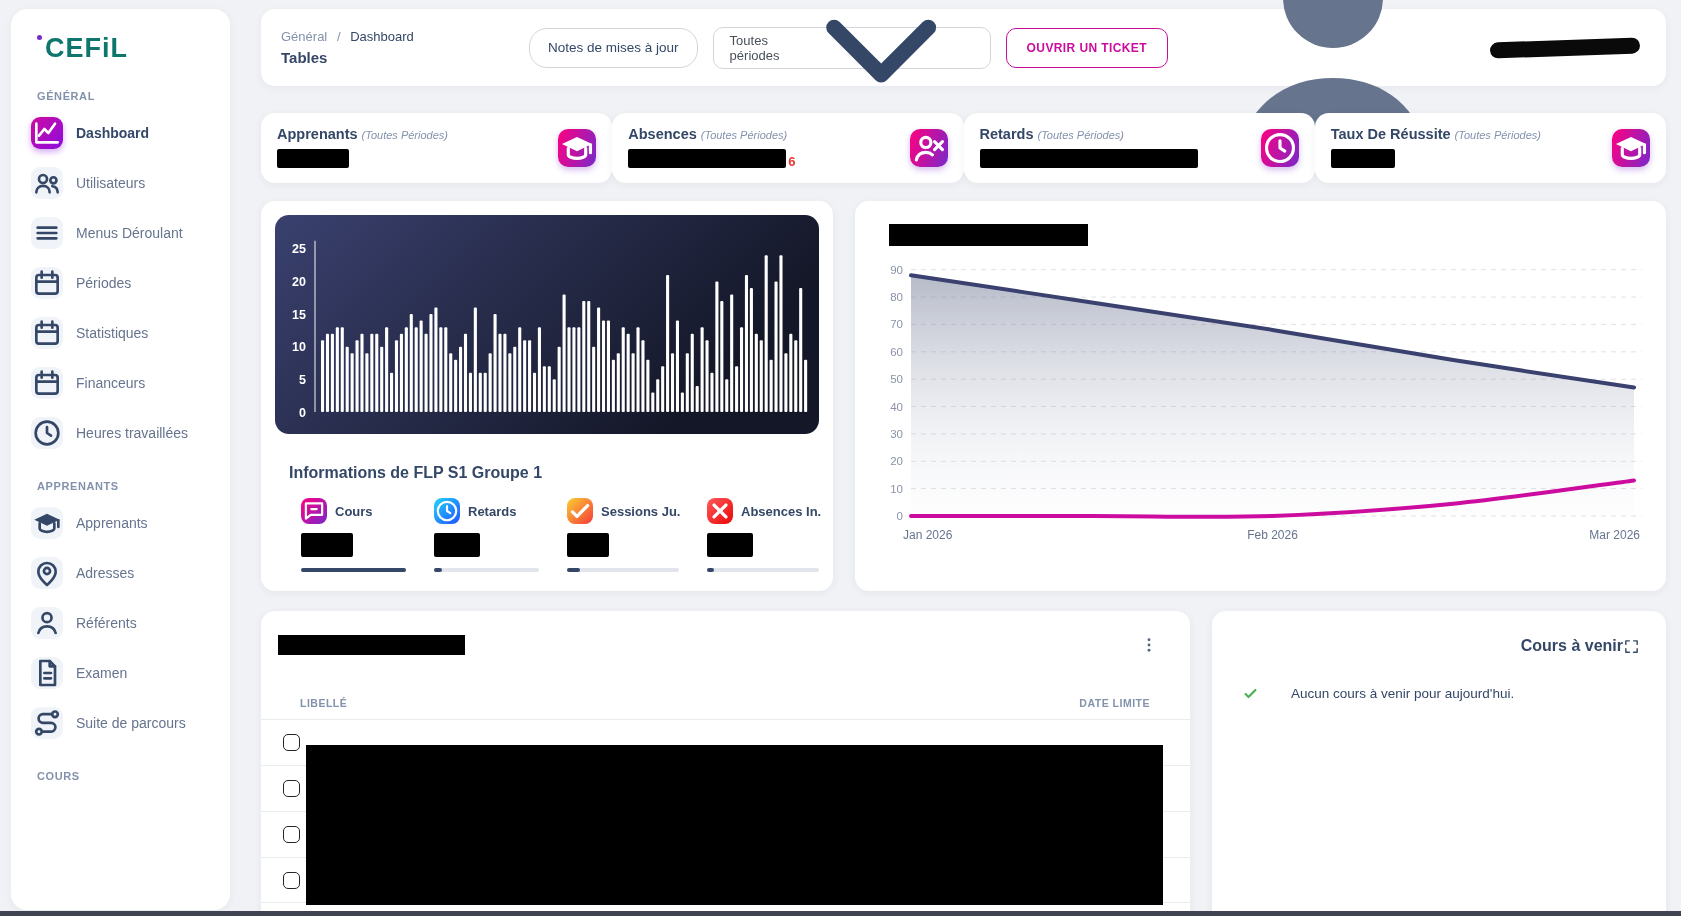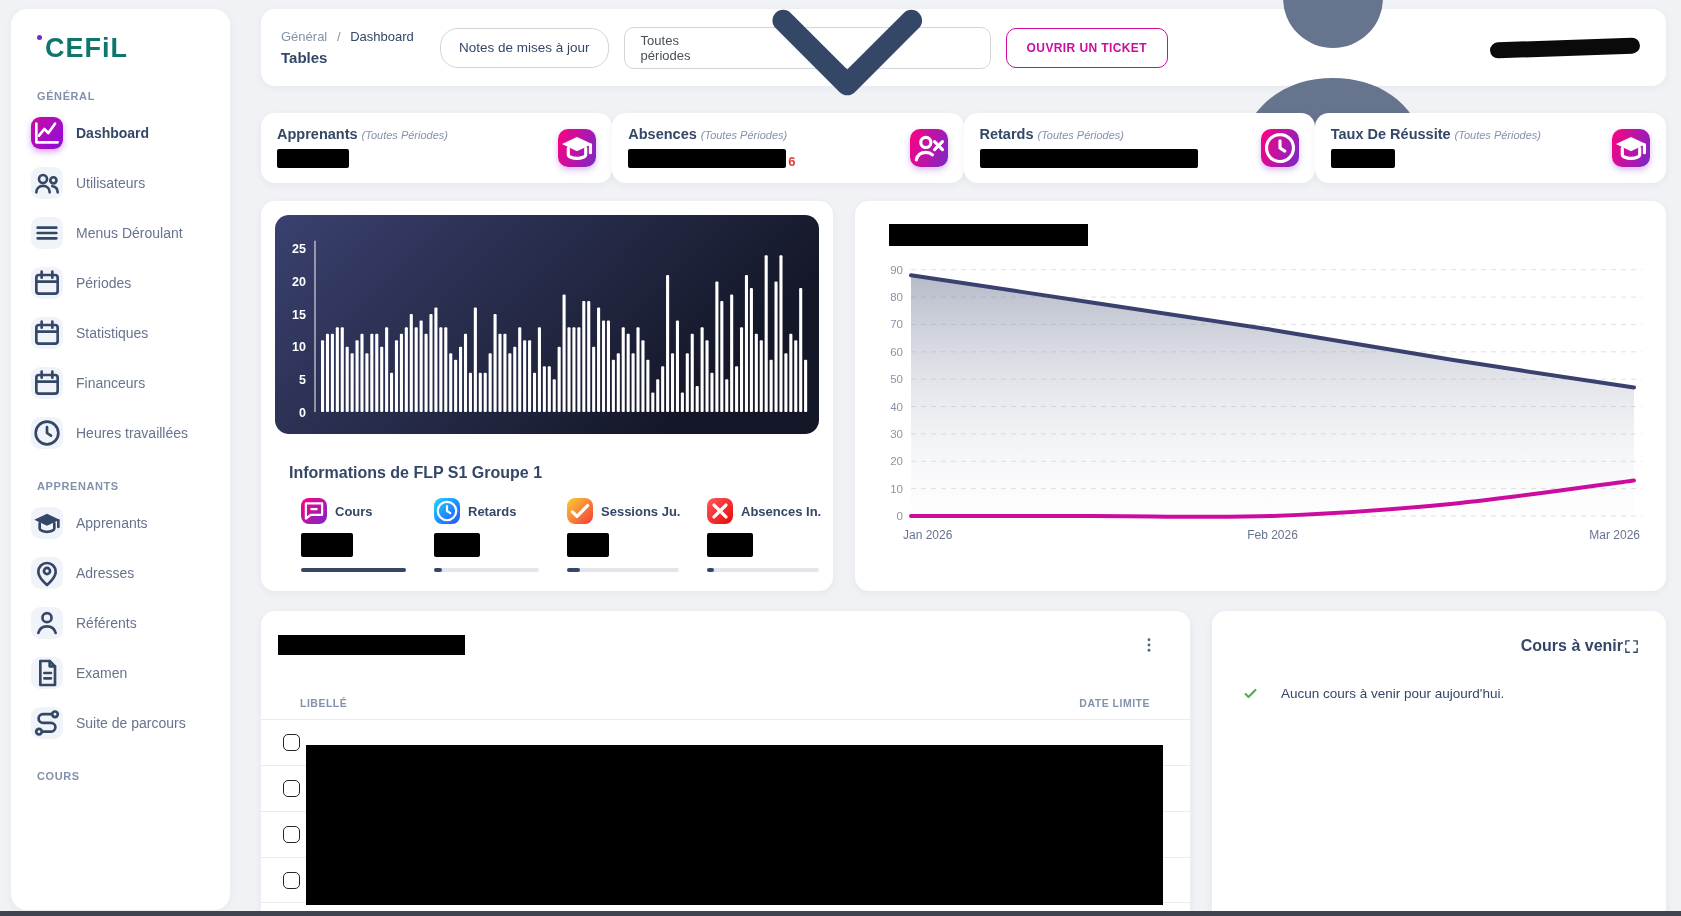--- a/index.html
+++ b/index.html
@@ -32,21 +32,21 @@
   .content { position:absolute; left:261px; top:9px; width:1405px; }
 
   .topbar { height:77px; border-radius:14px; background:#fff; display:flex; align-items:center; justify-content:space-between; padding:0 26px 0 20px; box-shadow:0 2px 8px rgba(40,50,90,0.05); }
   .crumbs { font-size:13px; }
   .crumb-root { color:#8392ab; }
   .crumb-sep { color:#8392ab; margin:0 6px; }
   .crumb-current { color:#344767; }
   .page-title { font-size:15px; font-weight:700; color:#344767; margin-top:5px; }
   .topbar-right { display:flex; align-items:center; gap:15px; }
   .btn-notes { height:40px; padding:0 18px; border-radius:18px; border:1px solid #d2d6da; background:#fff; font-size:13.5px; color:#344767; font-family:inherit; cursor:pointer; }
-  .period-select { width:367px; height:42px; border:1px solid #d2d6da; border-radius:10px; background:#fff; display:flex; align-items:center; justify-content:space-between; padding:0 14px 0 16px; font-size:13px; color:#495057; cursor:pointer; }
+  .period-select { width:278px; height:42px; border:1px solid #d2d6da; border-radius:10px; background:#fff; display:flex; align-items:center; justify-content:space-between; padding:0 14px 0 16px; font-size:13px; color:#495057; cursor:pointer; }
   .period-select svg { width:15px; height:15px; color:#344767; }
   .btn-ticket { height:40px; padding:6px 20px; border-radius:10px; border:1.5px solid #cb0c9f; color:#cb0c9f; background:#fff; font-size:12px; font-weight:700; letter-spacing:0.4px; font-family:inherit; cursor:pointer; }
   .user-box { display:flex; align-items:center; gap:7px; }
   .user-box svg { width:20px; height:20px; color:#67748e; }
   .user-redact { width:150px; height:16px; background:#0a0a0a; border-radius:9px; transform:rotate(-2deg); }
 
   
   .stats-row { display:flex; margin-top:27px; }
   .stat-card { flex:1; height:70px; border-radius:14px; background:#fff; box-shadow:0 2px 8px rgba(40,50,90,0.06); padding:13px 16px; position:relative; display:flex; justify-content:space-between; }
   .stat-label-row { font-size:14.5px; font-weight:700; color:#344767; white-space:nowrap; }
@@ -95,21 +95,21 @@
   .task-row { height:46px; border-top:1px solid #e9ecef; display:flex; align-items:center; padding-left:22px; }
   .task-row:last-child { border-bottom:1px solid #e9ecef; }
   .task-checkbox { width:17px; height:17px; border:1.5px solid #22262c; border-radius:5px; background:#fff; cursor:pointer; }
   .table-big-redact { position:absolute; left:45px; top:134px; width:857px; height:160px; background:#000; z-index:2; }
 
   .upcoming-card { width:454px; height:340px; padding:26px 26px; }
   .upcoming-head { display:flex; justify-content:flex-end; align-items:center; }
   .upcoming-title { font-size:16px; font-weight:700; color:#344767; }
   .expand-btn { color:#344767; cursor:pointer; width:17px; height:17px; }
   .expand-btn svg { width:17px; height:17px; }
-  .upcoming-msg { display:flex; align-items:center; gap:22px; margin-top:30px; padding-left:4px; }
+  .upcoming-msg { display:flex; align-items:center; gap:32px; margin-top:30px; padding-left:4px; }
   .check-green { color:#4caf50; width:17px; height:17px; flex:0 0 17px; }
   .check-green svg { width:17px; height:17px; }
   .upcoming-text { font-size:13.5px; color:#344767; }
 
   .bottom-strip { position:absolute; left:0; bottom:0; width:100%; height:5px; background:#3f4450; }
 </style>
 </head>
 <body>
 
 <aside class="sidebar">

